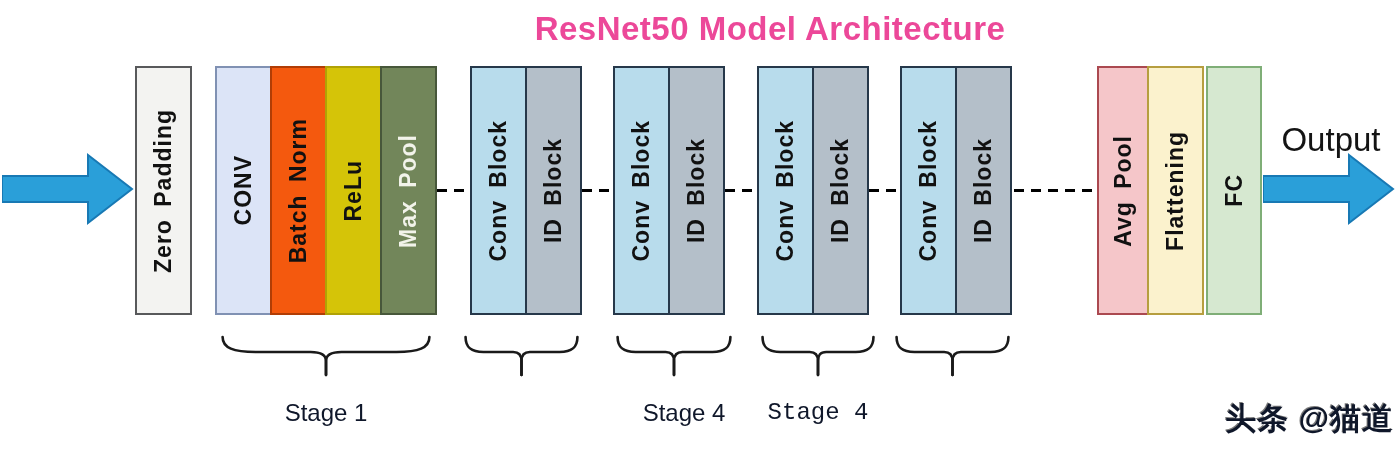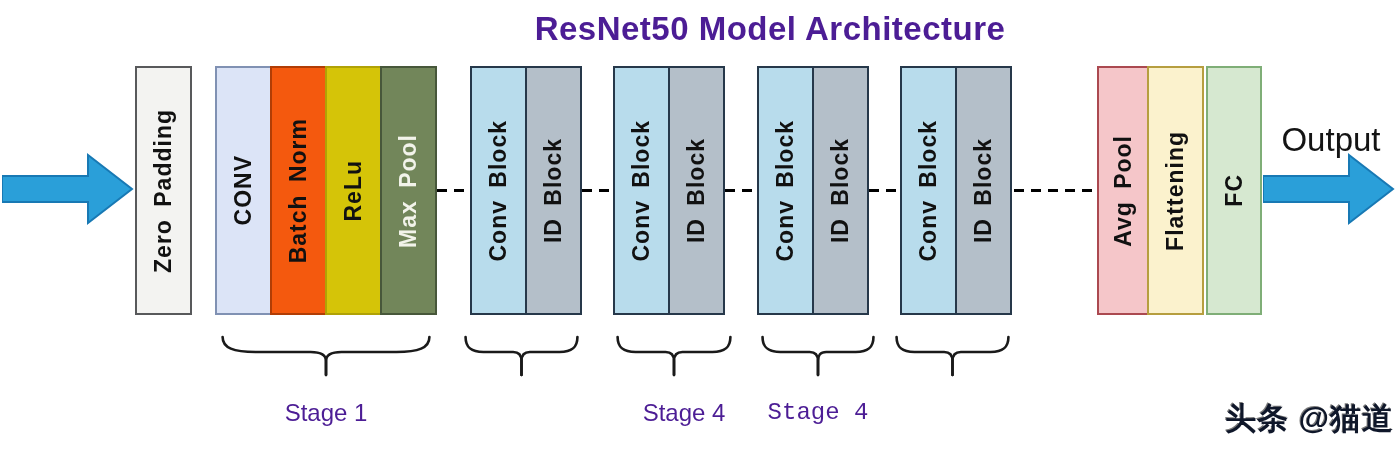--- a/index.html
+++ b/index.html
@@ -4,21 +4,21 @@
 <style>
   html,body{margin:0;padding:0;background:#fff;}
   #canvas{
     position:relative;width:1400px;height:451px;overflow:hidden;
     background:#ffffff;
     font-family:"Liberation Sans","DejaVu Sans",sans-serif;
     color:#111;
   }
   .title{
     position:absolute;left:440px;top:10px;width:660px;
-    text-align:center;font-size:33px;font-weight:bold;color:#4c1d95;
+    text-align:center;font-size:33px;font-weight:bold;color:#ec4899;
     letter-spacing:0.5px;
   }
   .endpoint-label{
     position:absolute;font-size:33px;font-weight:400;color:#141414;
   }
   .input-label{left:12px;top:102px;width:100px;text-align:center;}
   .output-label{left:1272px;top:106px;width:118px;text-align:center;margin-top:15px;}
   .arrow{position:absolute;top:151px;width:132px;height:76px;}
   .arrow-input{left:2px;}
   .arrow-output{left:1263px;}
@@ -56,21 +56,21 @@
   .d4{left:869px;width:31px;}
   .d5{left:1014px;width:83px;}
   .brace{position:absolute;top:334px;height:46px;}
   .brace path{stroke:#1a1a1a;stroke-width:2.6;fill:none;stroke-linecap:round;}
   .b1{left:216px;width:220px;}
   .b2{left:462px;width:119px;}
   .b3{left:614px;width:120px;}
   .b4{left:759px;width:118px;}
   .b5{left:893px;width:119px;}
   .stage-label{
-    position:absolute;top:398px;height:30px;font-size:24px;color:#4c1d95;
+    position:absolute;top:398px;height:30px;font-size:24px;color:#0f172a;
     text-align:center;line-height:30px;
   }
   .sl1{left:216px;width:220px;}
   .sl2{left:462px;width:119px;}
   .sl3{left:614px;width:140px;}
   .sl4{left:752px;width:132px;font-family:Liberation Mono, monospace;}
   .sl5{left:886px;width:132px;}
   .watermark{
     position:absolute;left:1150px;top:398px;width:244px;
     text-align:right;font-size:31px;font-weight:bold;color:#0f172a;

